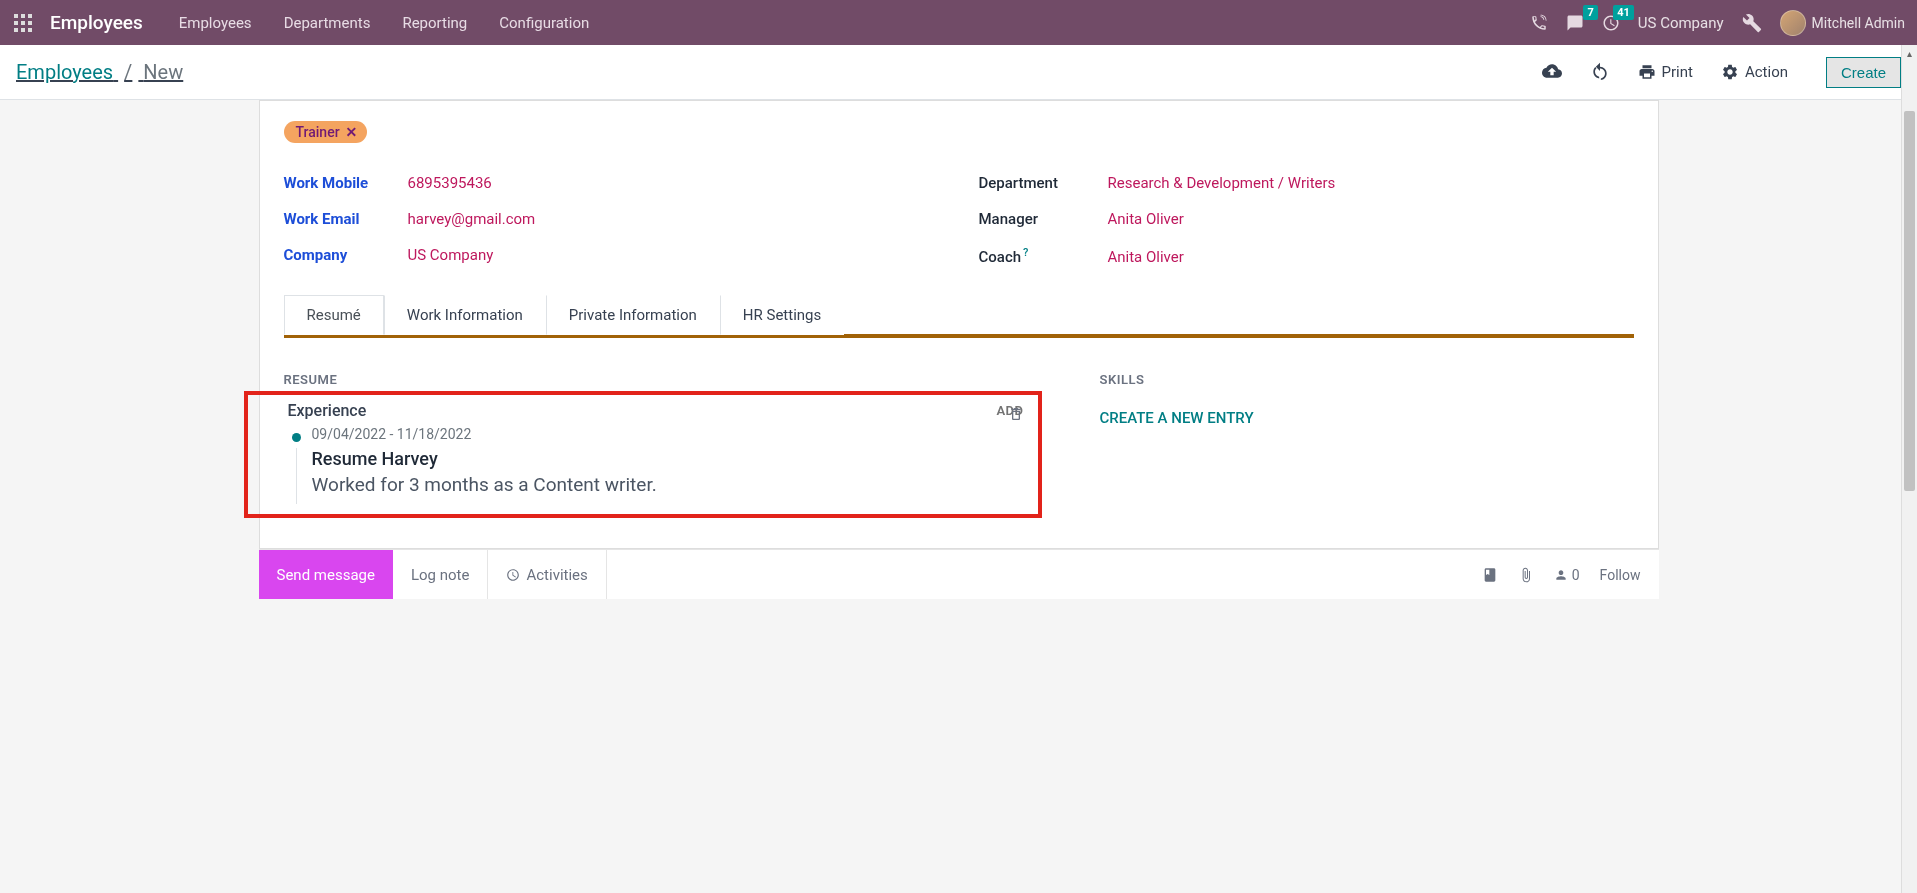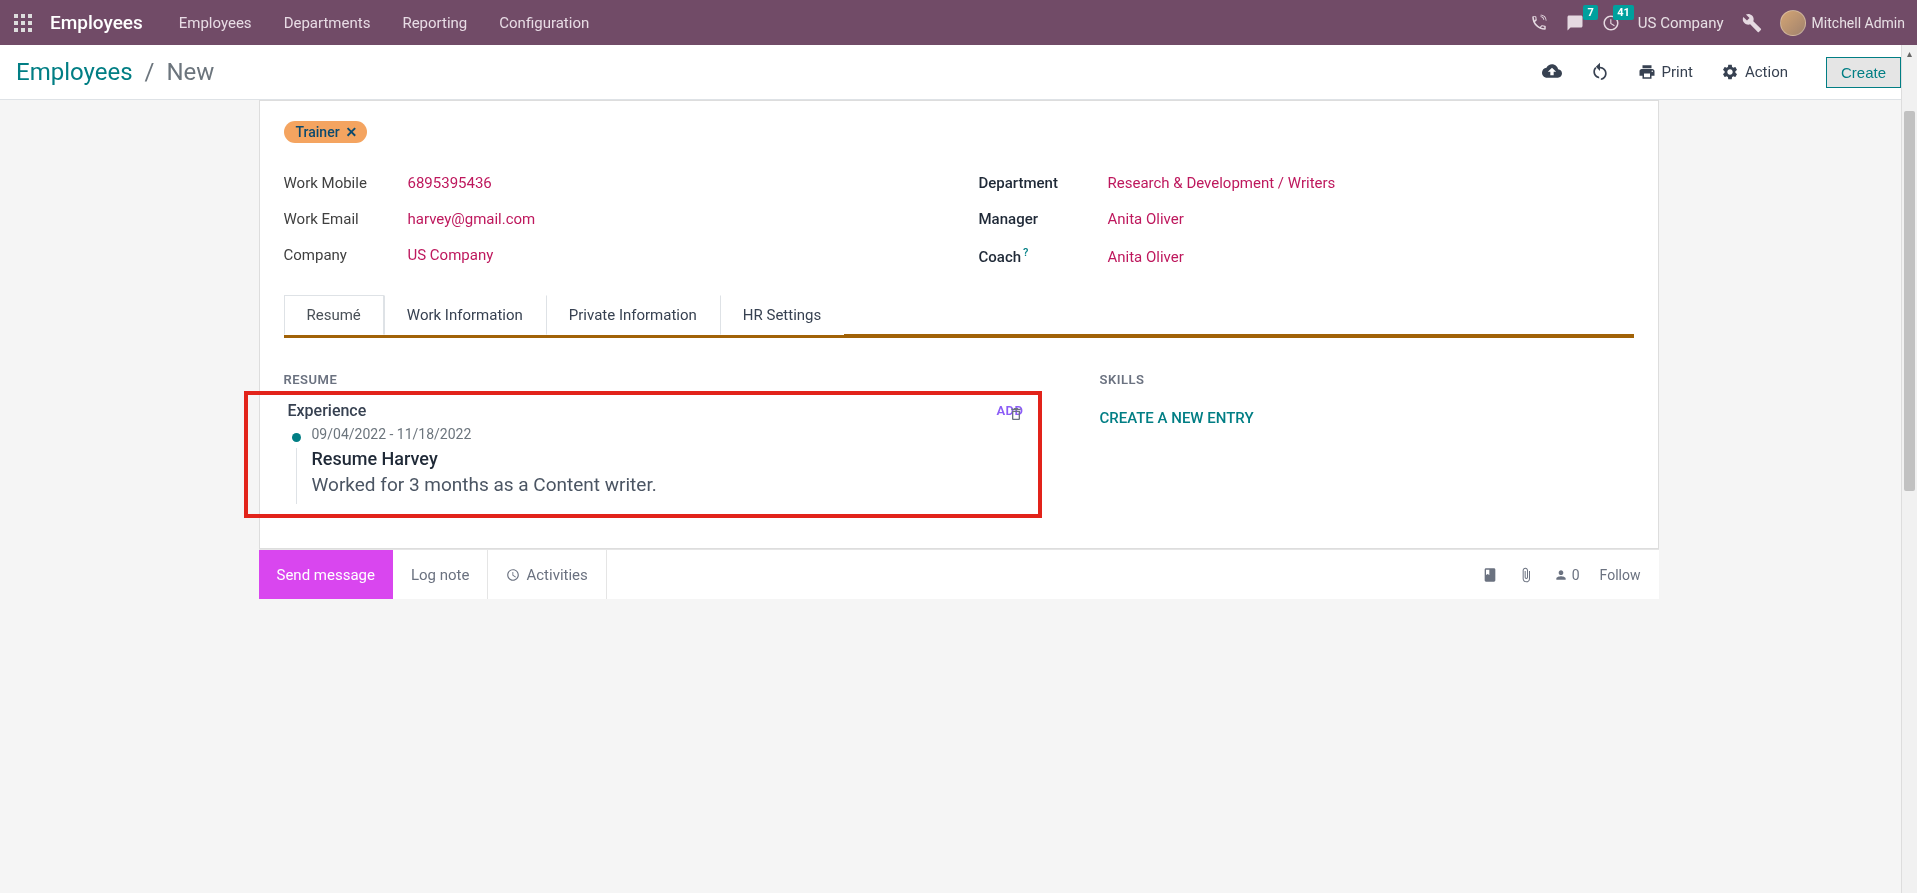--- a/index.html
+++ b/index.html
@@ -31,21 +31,21 @@
   
   
   .control-bar {
     background:#fff;
     border-bottom:1px solid #dee2e6;
     height:55px;
     display:flex;
     align-items:center;
     padding:0 16px;
   }
-  .breadcrumb { font-size:24px; }
+  .breadcrumb { font-size:20px;text-decoration:underline; }
   .breadcrumb .bc-link { color:#017e84; }
   .breadcrumb .bc-sep { color:#6c757d; margin:0 6px; }
   .breadcrumb .bc-current { color:#6c757d; }
   .control-bar .spacer { flex:1; }
   .cb-actions { display:flex; align-items:center; gap:28px; }
   .cb-icon { cursor:pointer; color:#374151; }
   .cb-btn-text { display:flex; align-items:center; gap:6px; cursor:pointer; color:#374151; font-size:15px; }
   .create-btn {
     border:1px solid #017e84; color:#017e84; background:#e5e5e5;
     padding:6px 14px; font-size:15px; cursor:pointer; border-radius:0; margin-left:10px;
@@ -55,29 +55,29 @@
   .main-scroll { height: calc(100vh - 45px - 55px); overflow-y:auto; background:#f5f5f5; overflow-x:hidden; }
   .sheet {
     background:#fff; border:1px solid #ddd;
     margin: 0 auto 0 auto;
     max-width: 1400px;
     padding: 20px 24px 30px 24px;
     position:relative;
   }
   .tag {
     display:inline-flex; align-items:center; gap:6px;
-    background:#F4A460; color:#0c4a6e; border-radius:20px;
+    background:#F4A460; color:#701a75; border-radius:20px;
     padding:3px 10px 3px 12px; font-size:14px; font-weight:500;
   }
   .tag .tag-x { font-weight:bold; cursor:pointer; font-size:14px; }
   
   .field-cols { display:flex; gap:40px; margin-top:22px; }
   .field-col { flex:1; }
   .field-row { display:flex; align-items:baseline; padding:9px 0; font-size:15px; }
-  .field-label { width:115px; font-weight:400; color:#404040; flex-shrink:0; }
+  .field-label { width:115px; font-weight:700; color:#1d4ed8; flex-shrink:0; }
   .field-label-wide { width:120px; font-weight:500; color:#1f2937; flex-shrink:0; }
   .field-value { color:#be185d;margin-left:9px; }
   .help-q { color:#017e84; font-size:11px; vertical-align:super; margin-left:2px; cursor:pointer; }
   
   
   .tabs {
     display:flex; margin-top:20px; border-bottom:4px solid #a16207;
   }
   .tab {
     padding:10px 22px; cursor:pointer; font-size:15px; color:#374151;
@@ -95,21 +95,21 @@
   .skills-col { flex:1; }
   .section-title { font-size:13px; font-weight:600; color:#6b7280; letter-spacing:.5px; text-transform:uppercase; }
   
   
   .highlight-box {
     border:4px solid #E2231A; padding:6px 14px 18px 14px; margin-top:4px;
     position:relative; left:-40px; width:calc(100% + 42px);
   }
   .exp-header { display:flex; align-items:center; justify-content:space-between; margin-bottom:6px; padding-left:26px; }
   .exp-header h4 { font-size:16px; font-weight:500; color:#374151; }
-  .add-link { color:#8b5cf6; font-size:13px; font-weight:600; cursor:pointer; letter-spacing:.5px; }
+  .add-link { color:#737373; font-size:13px; font-weight:600; cursor:pointer; letter-spacing:.5px; }
   
   .timeline-entry { position:relative; padding-left:50px; }
   .timeline-entry::before {
     content:""; position:absolute; left:30px; top:7px;
     width:9px; height:9px; background:#017e84; border-radius:50%;
   }
   .timeline-entry::after {
     content:""; position:absolute; left:34px; top:22px; bottom:-8px;
     width:1px; background:#dee2e6;
   }

